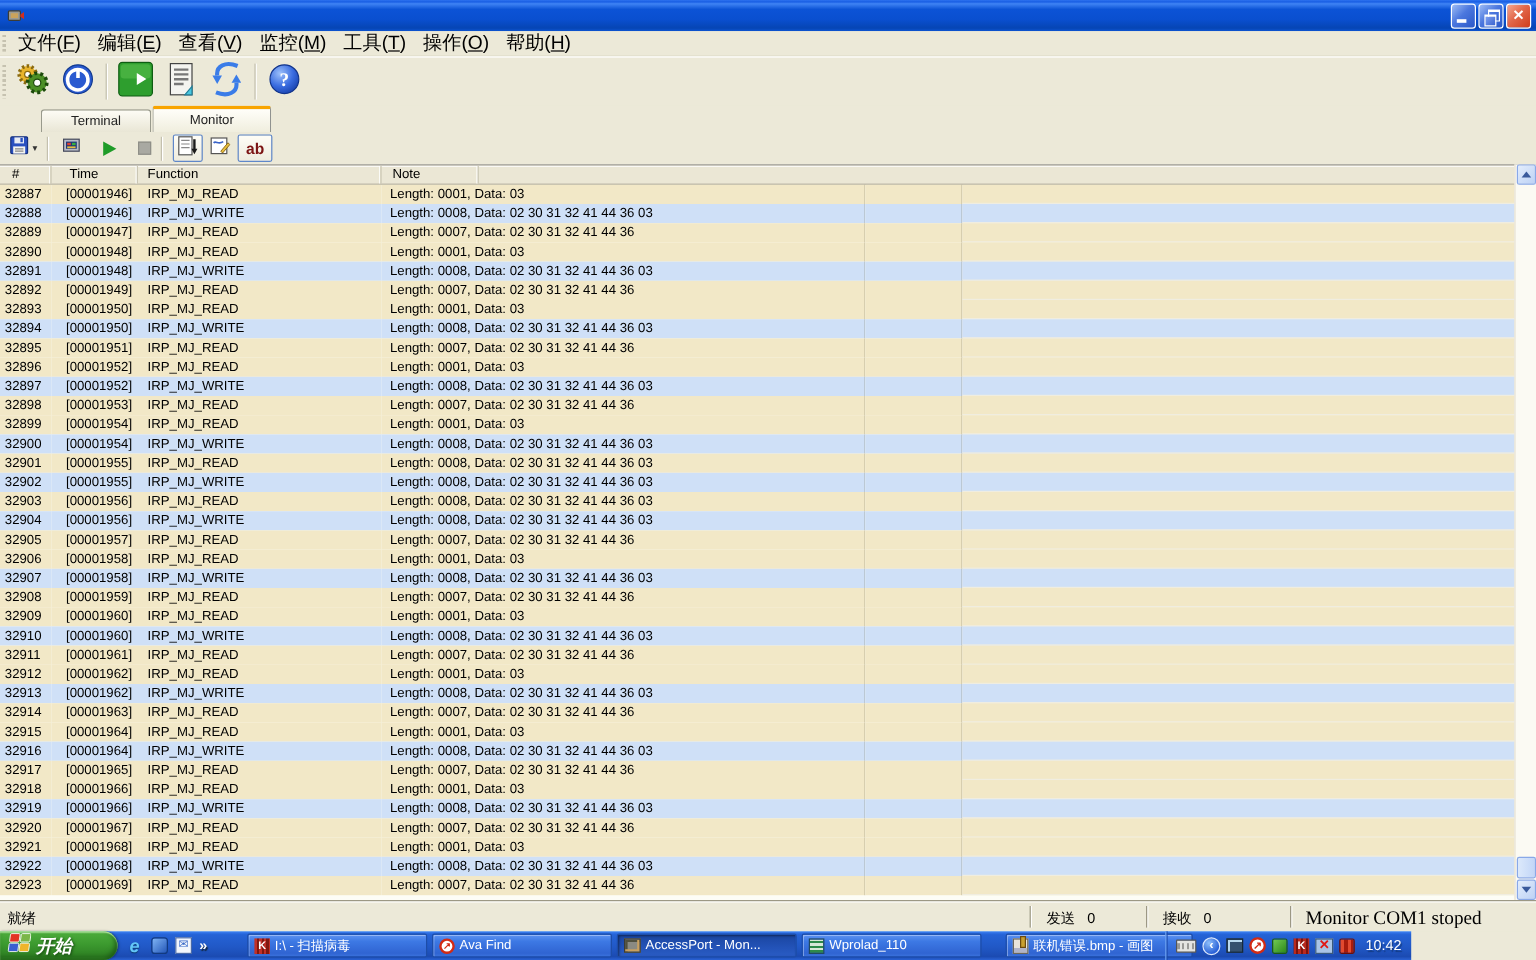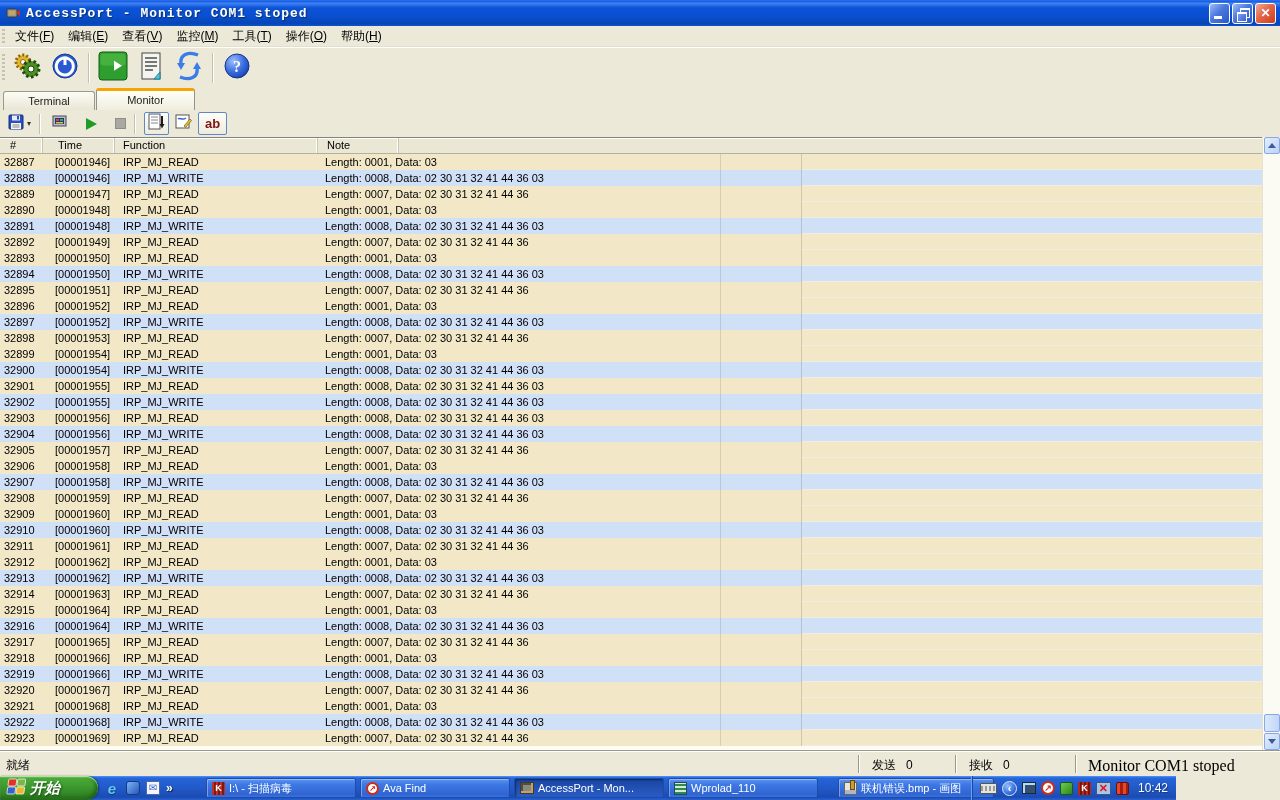--- a/index.html
+++ b/index.html
@@ -20,33 +20,33 @@
     color:#fff; font-weight:bold; font-size:12px; text-align:center; line-height:19px; }
   .winbtn.min::after { content:""; position:absolute; left:4px; bottom:4px; width:8px; height:3px; background:#fff; }
   .winbtn.restore::before { content:""; position:absolute; left:7px; top:4px; width:8px; height:7px; border:1px solid #fff; border-top-width:2px; }
   .winbtn.restore::after  { content:""; position:absolute; left:4px; top:8px; width:8px; height:7px; border:1px solid #fff; border-top-width:2px; background:linear-gradient(135deg,#7d9ef0,#3a64cf); }
 
   
   .menubar { position:absolute; left:0; top:26px; width:1280px; height:21px; background:#ece9d8;
     display:flex; align-items:center; border-bottom:1px solid #e2dfcc; }
   .grip { width:3px; height:14px; margin:0 3px 0 2px;
     background:repeating-linear-gradient(180deg,#c6c2b0 0 2px, transparent 2px 4px); }
-  .menu-item { padding:2px 7px; font-size:12px; color:#000; }
+  .menu-item { padding:2px 7px; font-size:16px; color:#000; }
   .menu-item u { text-decoration:underline; }
 
   
   .toolbar { position:absolute; left:0; top:47px; width:1280px; height:41px; background:#ece9d8;
     border-top:1px solid #fff; display:flex; align-items:center; }
   .toolbar .grip { height:28px; }
   .tbtn { width:38px; height:36px; display:flex; align-items:center; justify-content:center; }
   .tsep { width:2px; height:30px; margin:0 4px; border-left:1px solid #c4c0ae; border-right:1px solid #fff; }
 
   
   .tabbar { position:absolute; left:0; top:88px; width:1280px; height:22px; background:#ece9d8; }
-  .tab { position:absolute; text-align:center; font-size:11px; color:#222; }
+  .tab { position:absolute; text-align:center; font-size:11px; color:#222;margin-left:31px; }
   .tab.inactive { left:3px; top:3px; width:92px; height:19px; line-height:18px;
     background:linear-gradient(180deg,#fdfcf5,#e9e6d5); border:1px solid #999a8c; border-bottom:none; border-radius:3px 3px 0 0; }
   .tab.active { left:96px; top:0; width:99px; height:22px; line-height:18px;
     background:linear-gradient(180deg,#fffef9,#f0eede); border:1px solid #90928f; border-bottom:none;
     border-top:3px solid #f8a400; border-radius:3px 3px 0 0; }
 
   
   .montoolbar { position:absolute; left:0; top:110px; width:1280px; height:27px; background:#ece9d8;
     display:flex; align-items:center; }
   .mbtn { height:23px; display:flex; align-items:center; justify-content:center; padding:0 3px; margin-left:3px; }
@@ -143,21 +143,20 @@
 <body>
 
 <div class="titlebar" data-name="title-bar">
   <div class="appicon" data-name="app-icon">
     <svg width="16" height="16" viewBox="0 0 16 16">
       <rect x="2" y="4" width="10" height="8" rx="1" fill="#9a9a92" stroke="#3c3c36"></rect>
       <rect x="4" y="6" width="6" height="4" fill="#caa35c"></rect>
       <path d="M12 7 L15 5 L15 11 L12 9 Z" fill="#d03020"></path>
     </svg>
   </div>
-  <span class="title" data-name="window-title">AccessPort - Monitor COM1 stoped</span>
   <div class="winbtns">
     <div class="winbtn min" data-name="minimize-button"></div>
     <div class="winbtn restore" data-name="restore-button"></div>
     <div class="winbtn close" data-name="close-button">✕</div>
   </div>
 </div>
 
 <div class="menubar" data-name="menu-bar">
   <div class="grip" data-name="menu-grip"></div>
 <span class="menu-item" data-name="menu-item-f">文件(<u>F</u>)</span>

